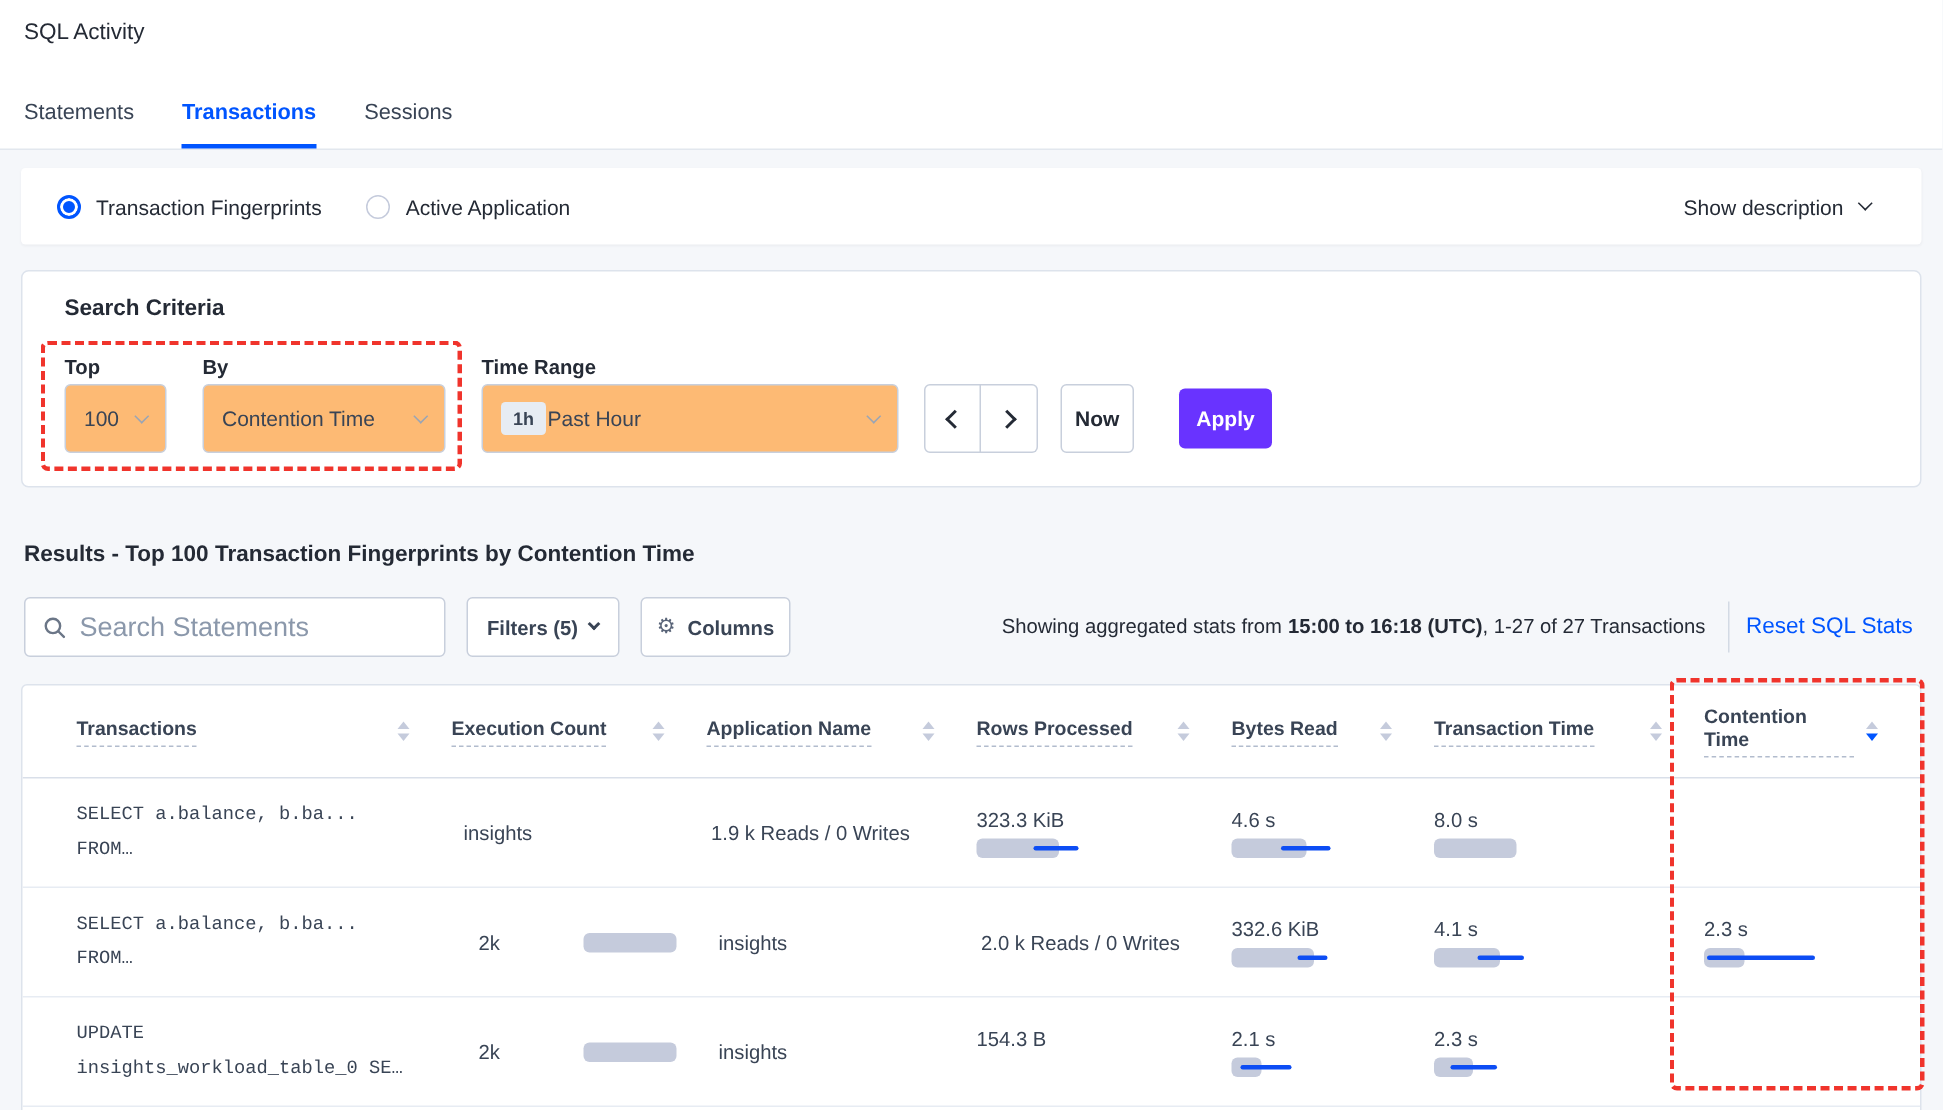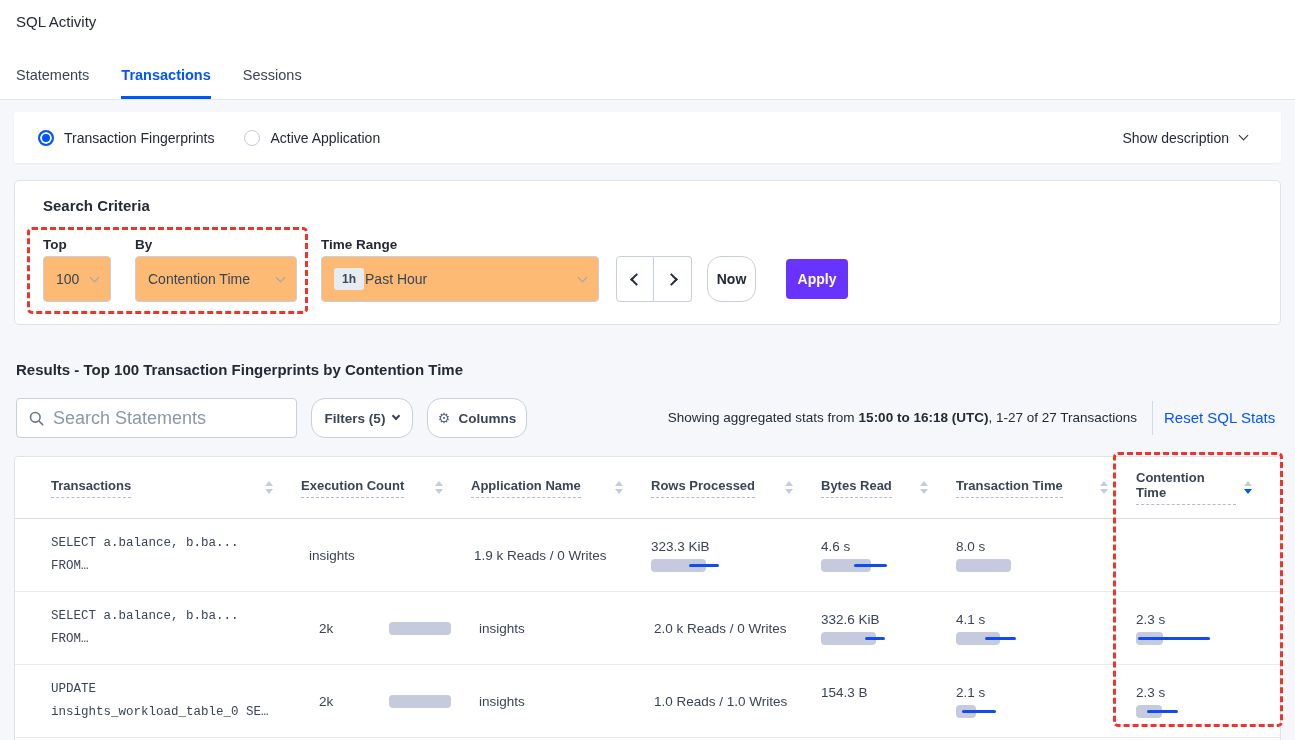--- a/index.html
+++ b/index.html
@@ -35,21 +35,21 @@
   .caret.right{transform:rotate(-45deg);margin:0 0 0 -3px}
 
   
   .criteria-card{position:absolute;left:14px;top:180px;width:1267px;height:145px;background:#fff;border:1px solid var(--card-border);border-radius:5px}
   .criteria-heading{position:absolute;left:28px;top:16px;font-size:15px;font-weight:bold;color:var(--ink)}
   .field-label{position:absolute;top:56px;font-size:13.5px;font-weight:bold;color:var(--ink)}
   .select{position:absolute;top:75px;height:46px;background:#fdba74;border:1px solid var(--border);border-radius:4px;
     display:flex;align-items:center;padding:0 12px;font-size:14px;color:var(--body);cursor:pointer}
   .select .val{flex:1}
   .time-badge{background:#e7ecf3;border-radius:3px;font-size:12px;font-weight:bold;color:var(--body);padding:4px 8px;margin-right:1px}
-  .btn{background:#fff;border:1px solid var(--border);border-radius:14px;display:flex;align-items:center;justify-content:center;cursor:pointer}
+  .btn{background:#fff;border:1px solid var(--border);border-radius:4px;display:flex;align-items:center;justify-content:center;cursor:pointer}
   .pager{position:absolute;left:601px;top:75px;display:flex}
   .pager .btn{width:38px;height:46px;color:var(--ink)}
   .pager .btn:first-child{border-radius:4px 0 0 4px}
   .pager .btn:last-child{border-radius:0 4px 4px 0;border-left:none}
   .now-btn{position:absolute;left:692px;top:75px;width:49px;height:46px;font-size:14px;font-weight:bold;color:var(--ink)}
   .apply-btn{position:absolute;left:771px;top:78px;width:62px;height:40px;background:var(--purple);border:none;border-radius:4px;
     color:#fff;font-size:14px;font-weight:bold;display:flex;align-items:center;justify-content:center;cursor:pointer}
 
   
   .annot{position:absolute;border:3px dashed var(--red);border-radius:5px;z-index:9;pointer-events:none}
@@ -300,21 +300,20 @@
           <div>UPDATE</div>
           <div>insights_workload_table_0 SE…</div>
         </div>
         <div class="td td-exec">
           <span class="exec-num">2k</span>
           <span class="exec-bar-zone">
             <span class="bar" style="width:62px"></span>
           </span>
         </div>
         <div class="td td-app">insights</div>
-        <div class="td td-rowsproc">1.0 Reads / 1.0 Writes</div>
         <div class="td">
           <div class="metric-value">154.3 B</div>
           <div class="bar-zone"></div>
         </div>
         <div class="td">
           <div class="metric-value">2.1 s</div>
           <div class="bar-zone">
             <span class="bar" style="width:20px"></span>
             <span class="bar-line" style="left:6px;width:34px"></span>
           </div>

